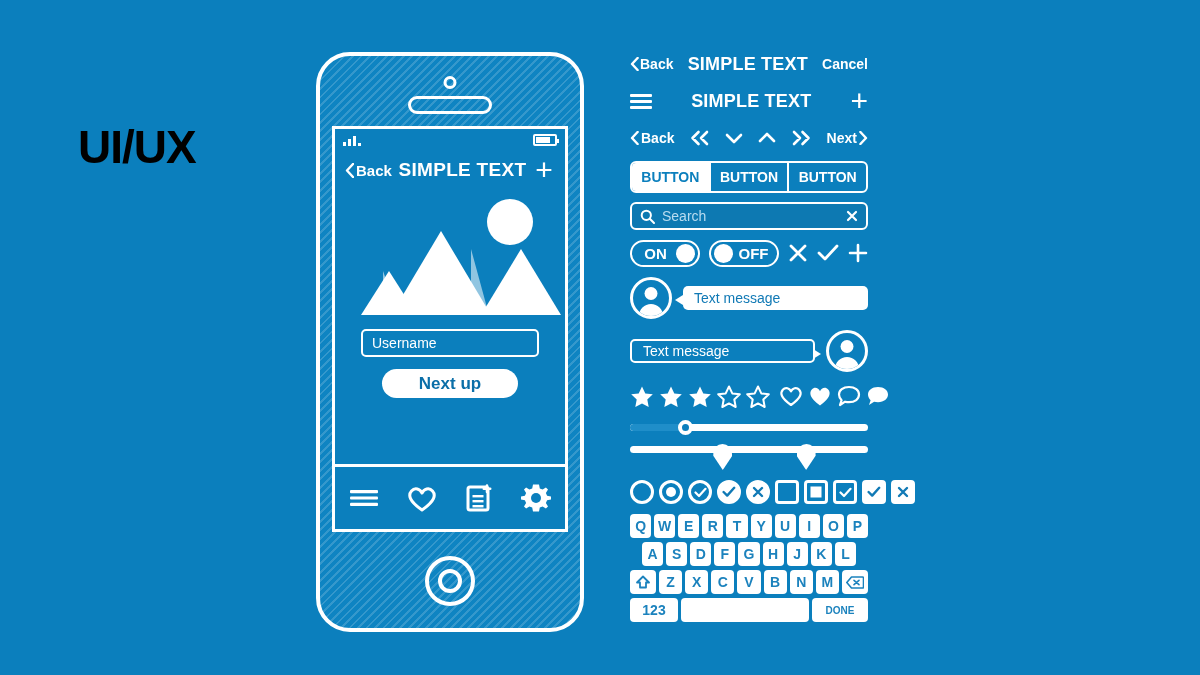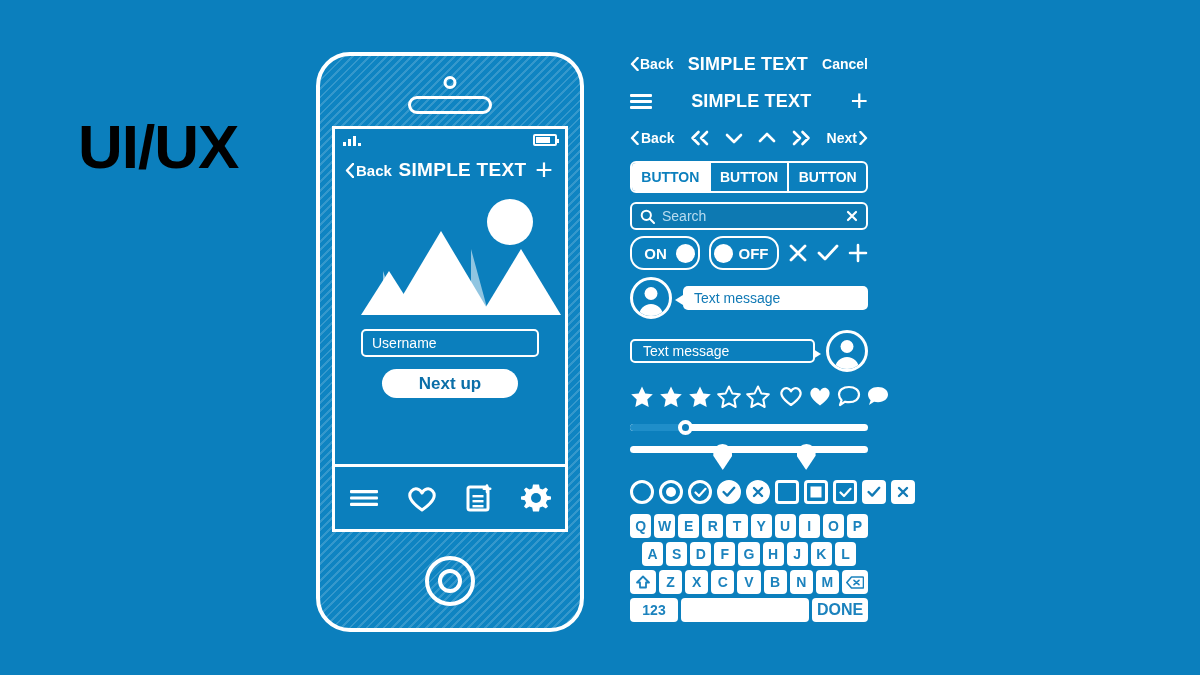--- a/index.html
+++ b/index.html
@@ -23,21 +23,21 @@
   
   .title-block {
     position: absolute;
     left: 78px;
     top: 116px;
     width: 260px;
   }
   .title-line {
     color: #000000;
     font-weight: bold;
-    font-size: 62px;
+    font-size: 46px;
     line-height: 62px;
     letter-spacing: -1px;
     white-space: nowrap;
   }
 
   
   .phone {
     position: absolute;
     left: 316px;
     top: 52px;
@@ -263,21 +263,21 @@
     display:flex; align-items:center; gap:7px;
     border:2px solid #ffffff; border-radius:6px;
     height:28px; padding: 0 8px;
     background: #0d79b2;
     box-sizing:border-box;
   }
   .searchbox .ph { flex:1; font-size:14px; color:#b9dcf0; }
 
   .toggles { display:flex; align-items:center; gap:9px; height:28px; }
   .toggle {
-    width: 74px; height: 34px;
+    width: 74px; height: 27px;
     border:2px solid #ffffff; border-radius:14px;
     display:flex; align-items:center;
     box-sizing:border-box;
     padding: 0 3px;
     font-weight:bold; font-size:15px;
   }
   .toggle .knob { width:19px; height:19px; border-radius:50%; background:#ffffff; }
   .toggle .t-label { flex:1; text-align:center; }
 
   .msgrow { display:flex; align-items:center; height:44px; }
@@ -361,21 +361,21 @@
     background:#ffffff; color:#1b82bd;
     border-radius:4px;
     height:24px;
     min-width:20px;
     flex:1;
     display:flex; align-items:center; justify-content:center;
     font-weight:bold; font-size:14px;
   }
   .key.wide-num { flex:0 0 48px; }
   .key.space { flex:1; }
-  .key.done { flex:0 0 56px; font-size:16px; }
+  .key.done { flex:0 0 56px; font-size:10px; }
   .key.spec { flex:0 0 26px; }
   svg { display:block; }
 </style>
 </head>
 <body>
 
 <div class="stage">
 
   <div class="title-block">
     <div class="title-line">UI/UX</div>

